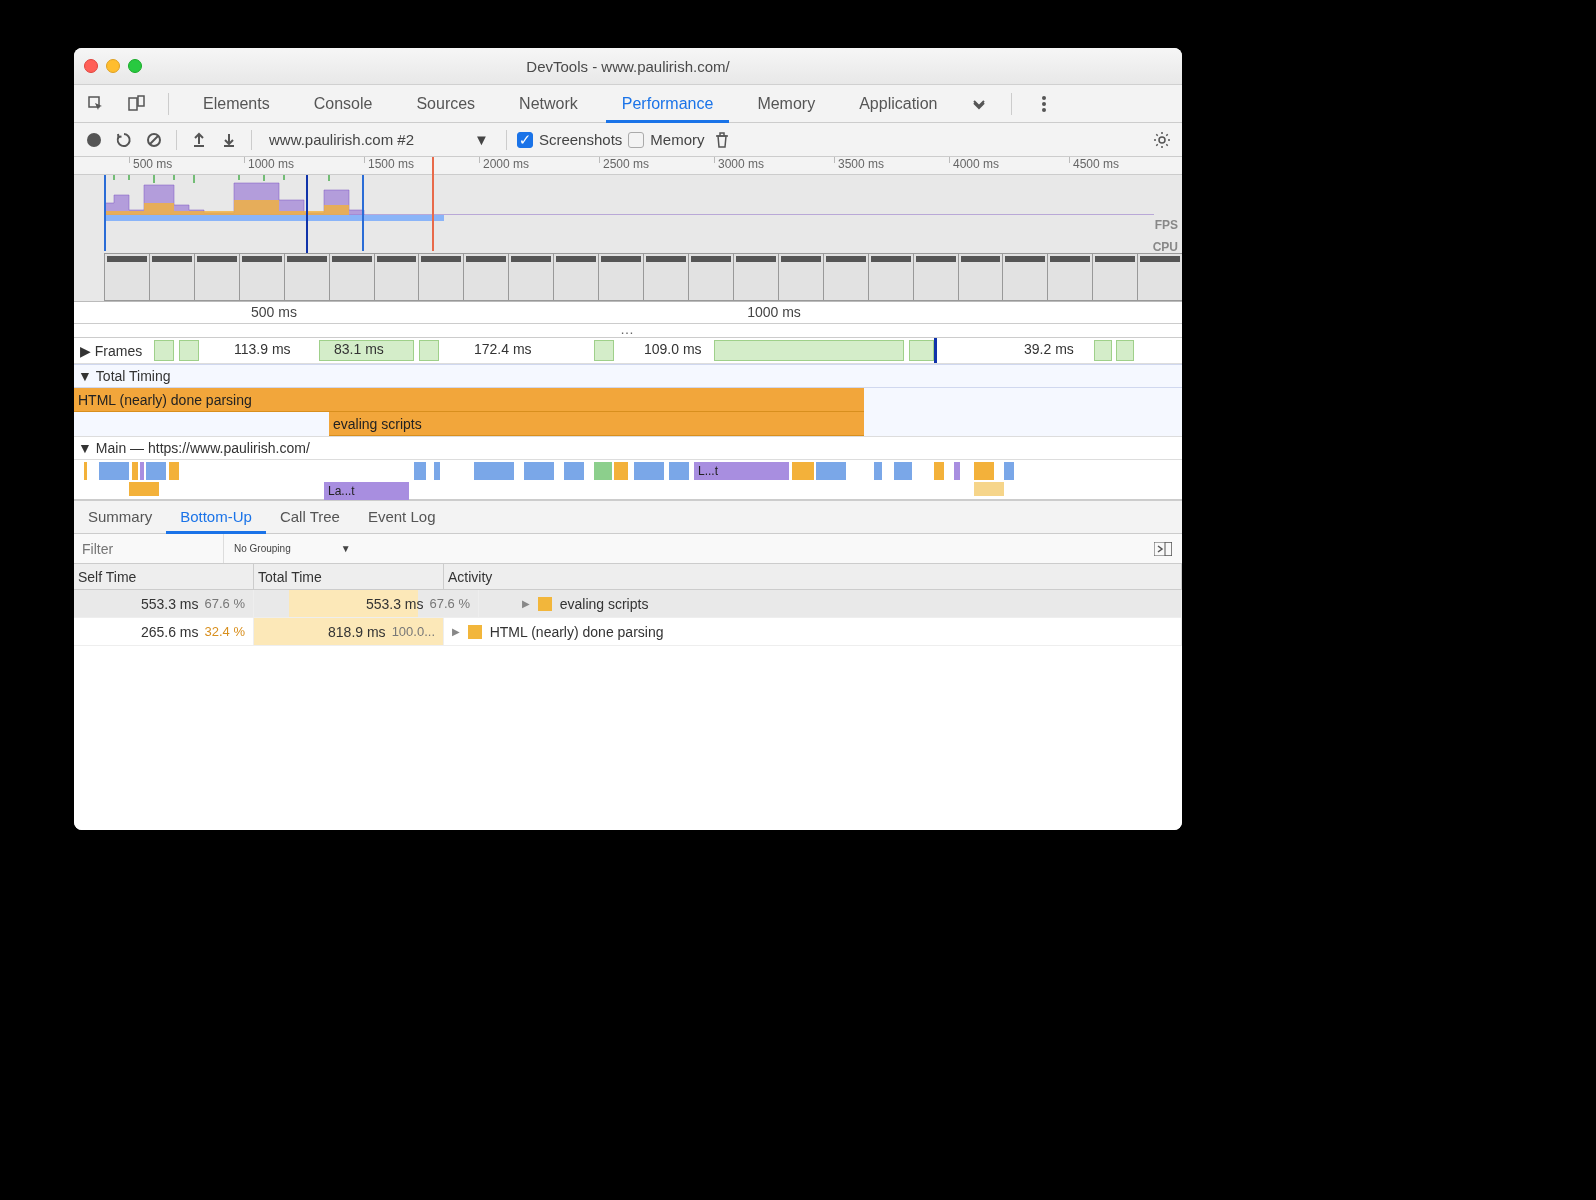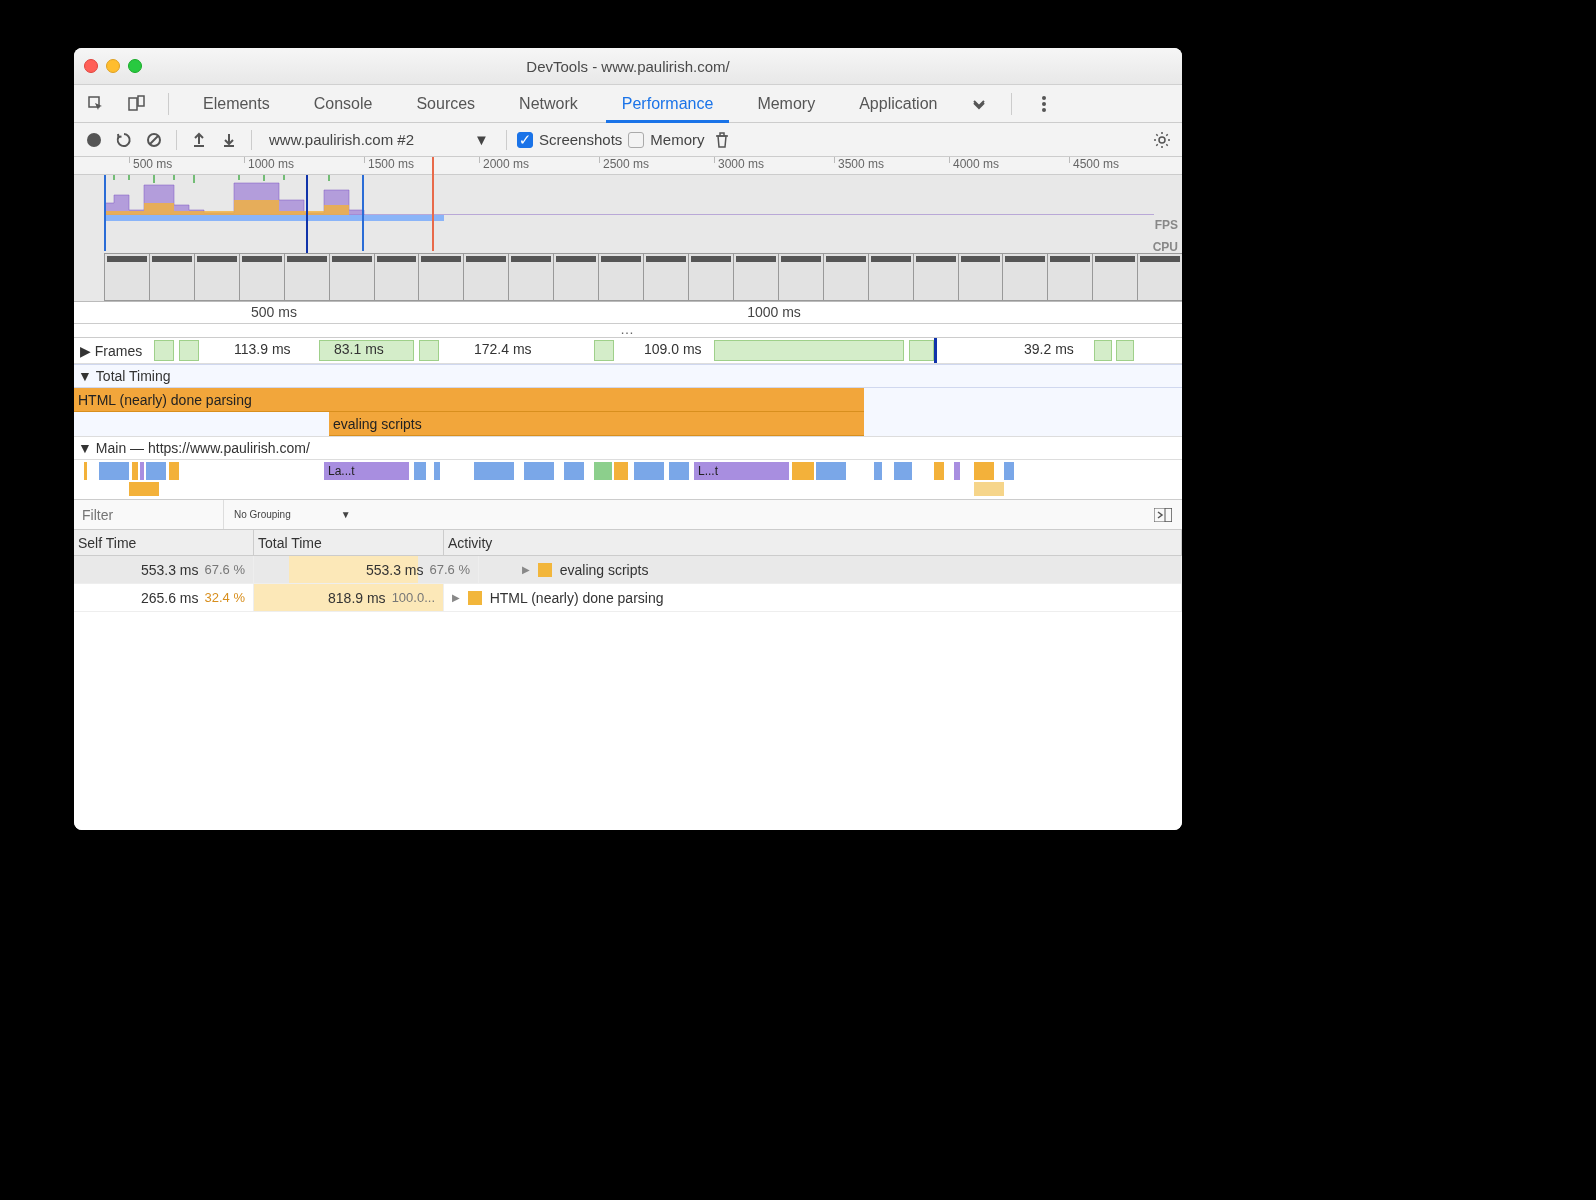--- a/index.html
+++ b/index.html
@@ -366,21 +366,21 @@
     <span>▼</span>
     <span>Main — https://www.paulirish.com/</span>
   </div>
   <div class="main-track">
     <div class="slice" style="left:10px; width:3px; background:#f3b13a"></div>
     <div class="slice" style="left:25px; width:30px; background:#7aa7e8"></div>
     <div class="slice" style="left:58px; width:6px; background:#f3b13a"></div>
     <div class="slice" style="left:66px; width:4px; background:#a88ee0"></div>
     <div class="slice" style="left:72px; width:20px; background:#7aa7e8"></div>
     <div class="slice" style="left:95px; width:10px; background:#f3b13a"></div>
-    <div class="slice" style="left:250px; width:85px; background:#a88ee0; color:#222; font-size:12px; padding-left:4px; line-height:18px;">La...t</div>
+    <div class="slice" style="left:250px; width:85px; background:#a88ee0; color:#222; font-size:12px; padding-left:4px; line-height:18px;margin-top:20px;">La...t</div>
     <div class="slice" style="left:340px; width:12px; background:#7aa7e8"></div>
     <div class="slice" style="left:360px; width:6px; background:#7aa7e8"></div>
     <div class="slice" style="left:400px; width:40px; background:#7aa7e8"></div>
     <div class="slice" style="left:450px; width:30px; background:#7aa7e8"></div>
     <div class="slice" style="left:490px; width:20px; background:#7aa7e8"></div>
     <div class="slice" style="left:520px; width:18px; background:#8ccf8c"></div>
     <div class="slice" style="left:540px; width:14px; background:#f3b13a"></div>
     <div class="slice" style="left:560px; width:30px; background:#7aa7e8"></div>
     <div class="slice" style="left:595px; width:20px; background:#7aa7e8"></div>
     <div class="slice" style="left:620px; width:95px; background:#a88ee0; color:#222; font-size:12px; padding-left:4px; line-height:18px;">L...t</div>
@@ -389,20 +389,26 @@
     <div class="slice" style="left:800px; width:8px; background:#7aa7e8"></div>
     <div class="slice" style="left:820px; width:18px; background:#7aa7e8"></div>
     <div class="slice" style="left:860px; width:10px; background:#f3b13a"></div>
     <div class="slice" style="left:880px; width:6px; background:#a88ee0"></div>
     <div class="slice" style="left:900px; width:20px; background:#f3b13a"></div>
     <div class="slice" style="left:930px; width:10px; background:#7aa7e8"></div>
     <div class="slice2" style="left:55px; width:30px; background:#f3b13a"></div>
     <div class="slice2" style="left:900px; width:30px; background:#f6d58a"></div>
   </div>
 
+  <div class="dtabs">
+    <div class="dtab">Summary</div>
+    <div class="dtab active">Bottom-Up</div>
+    <div class="dtab">Call Tree</div>
+    <div class="dtab">Event Log</div>
+  </div>
 
   <div class="filter-row">
     <input class="filter-input" placeholder="Filter" style="">
     <div class="group-select">
       <span>No Grouping</span>
       <span>▼</span>
     </div>
     <div class="sidebar-toggle">
       <svg width="18" height="14" viewBox="0 0 18 14">
           <rect x="0" y="0" width="18" height="14" fill="none" stroke="#555"></rect>

